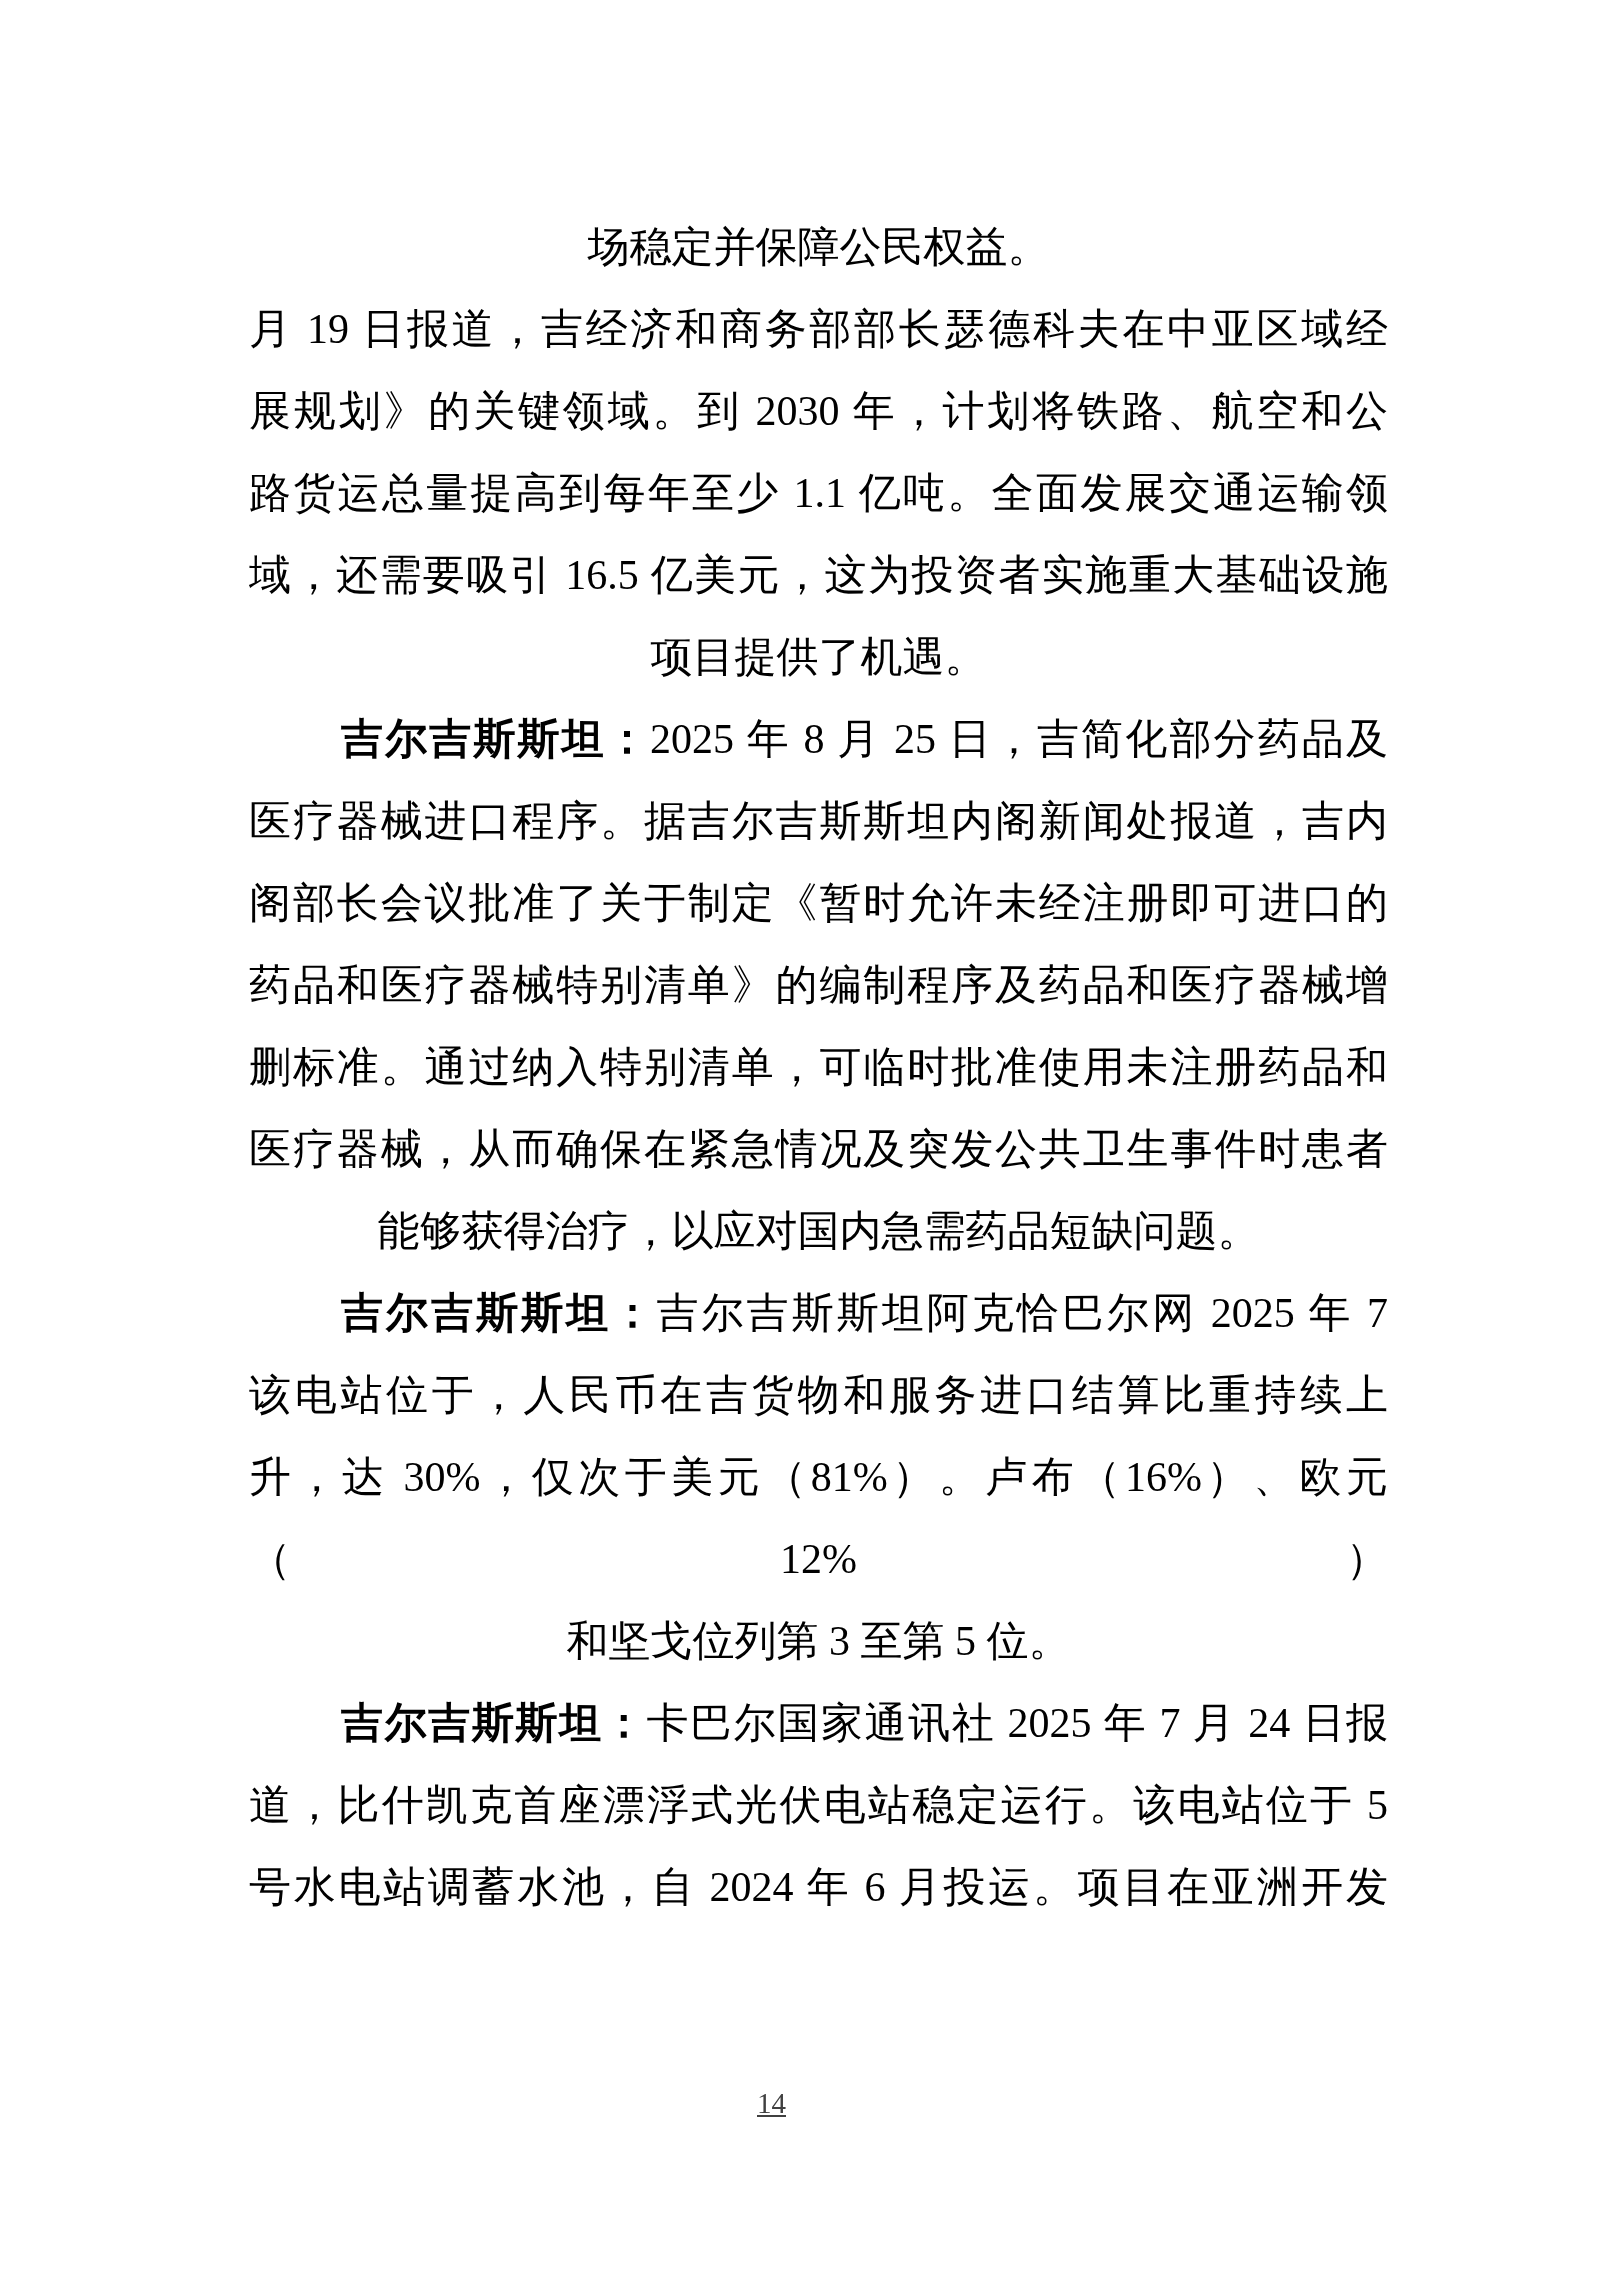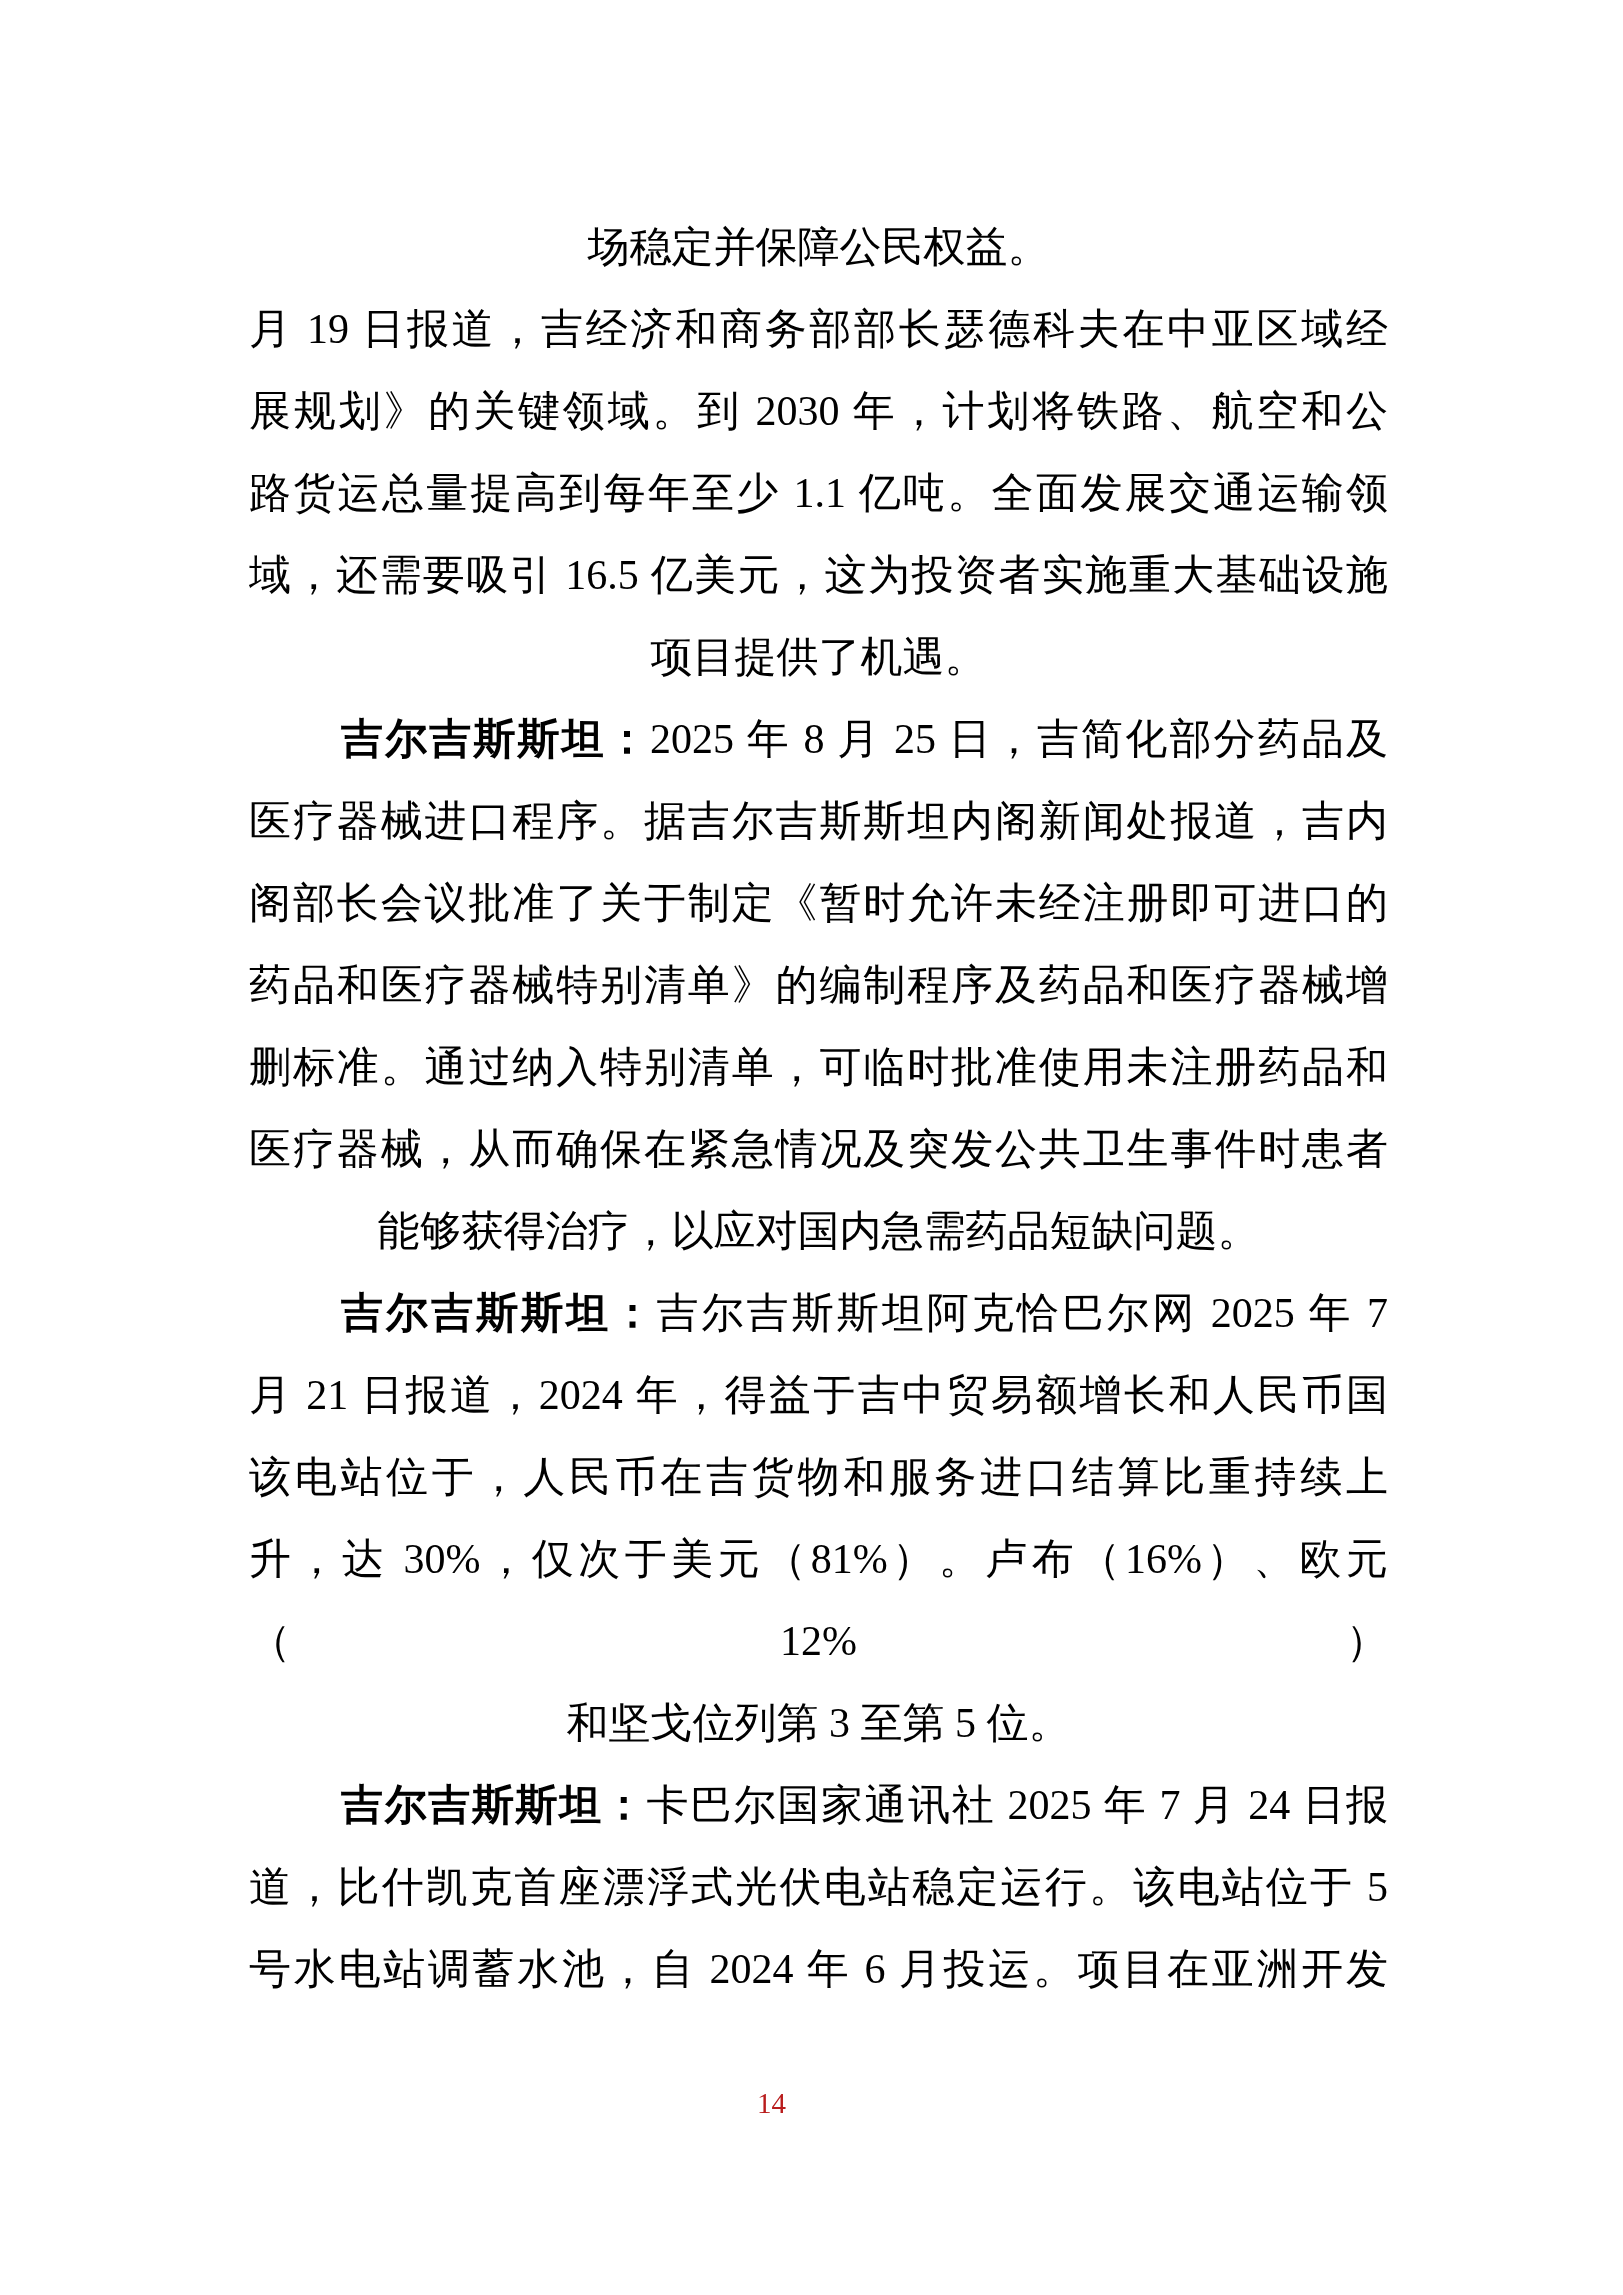--- a/index.html
+++ b/index.html
@@ -45,22 +45,23 @@
     font-weight: bold;
   }
   .page-number {
     position: absolute;
     top: 2086px;
     left: 0;
     width: 1543px;
     text-align: center;
     font-size: 29px;
     line-height: 34px;
-    color: #b91c1c;
+    color: #404040;
     font-family: "Liberation Serif", "DejaVu Serif", serif;
+    text-decoration: underline;
   }
 </style>
 </head>
 <body>
 
 <div class="page">
   <div class="text-block">
       <div class="paragraph">
         <div class="line"><span class="seg">场稳定并保障公民权益。</span></div>
       </div>
@@ -75,21 +76,20 @@
         <div class="line justify indent"><span class="lead">吉尔吉斯斯坦：</span><span class="seg">2025 年 8 月 25 日，吉简化部分药品及</span></div>
         <div class="line justify"><span class="seg">医疗器械进口程序。据吉尔吉斯斯坦内阁新闻处报道，吉内</span></div>
         <div class="line justify"><span class="seg">阁部长会议批准了关于制定《暂时允许未经注册即可进口的</span></div>
         <div class="line justify"><span class="seg">药品和医疗器械特别清单》的编制程序及药品和医疗器械增</span></div>
         <div class="line justify"><span class="seg">删标准。通过纳入特别清单，可临时批准使用未注册药品和</span></div>
         <div class="line justify"><span class="seg">医疗器械，从而确保在紧急情况及突发公共卫生事件时患者</span></div>
         <div class="line"><span class="seg">能够获得治疗，以应对国内急需药品短缺问题。</span></div>
       </div>
       <div class="paragraph">
         <div class="line justify indent"><span class="lead">吉尔吉斯斯坦：</span><span class="seg">吉尔吉斯斯坦阿克恰巴尔网 2025 年 7</span></div>
-        <div class="line justify"><span class="seg">月 21 日报道，2024 年，得益于吉中贸易额增长和人民币国</span></div>
         <div class="line justify"><span class="seg">该电站位于，人民币在吉货物和服务进口结算比重持续上</span></div>
         <div class="line justify"><span class="seg">升，达 30%，仅次于美元（81%）。卢布（16%）、欧元（12%）</span></div>
         <div class="line"><span class="seg">和坚戈位列第 3 至第 5 位。</span></div>
       </div>
       <div class="paragraph">
         <div class="line justify indent"><span class="lead">吉尔吉斯斯坦：</span><span class="seg">卡巴尔国家通讯社 2025 年 7 月 24 日报</span></div>
         <div class="line justify"><span class="seg">道，比什凯克首座漂浮式光伏电站稳定运行。该电站位于 5</span></div>
         <div class="line justify"><span class="seg">号水电站调蓄水池，自 2024 年 6 月投运。项目在亚洲开发</span></div>
       </div>
     </div>

